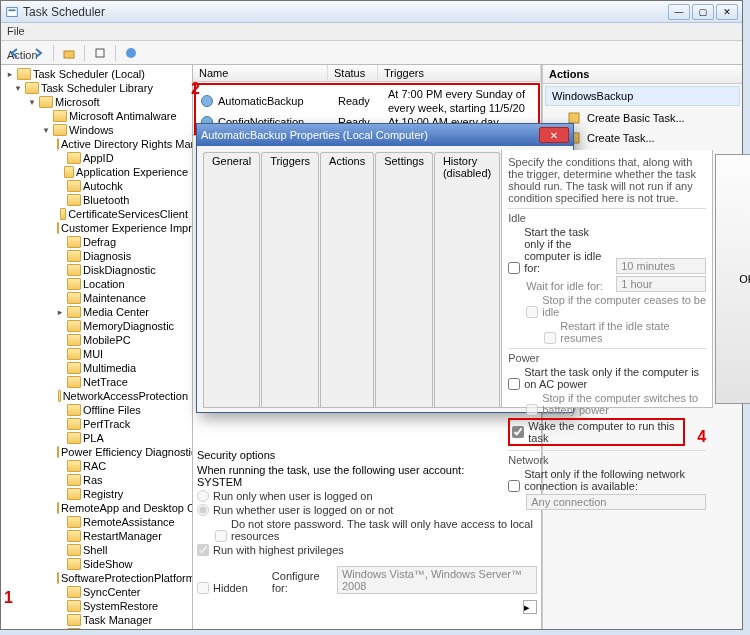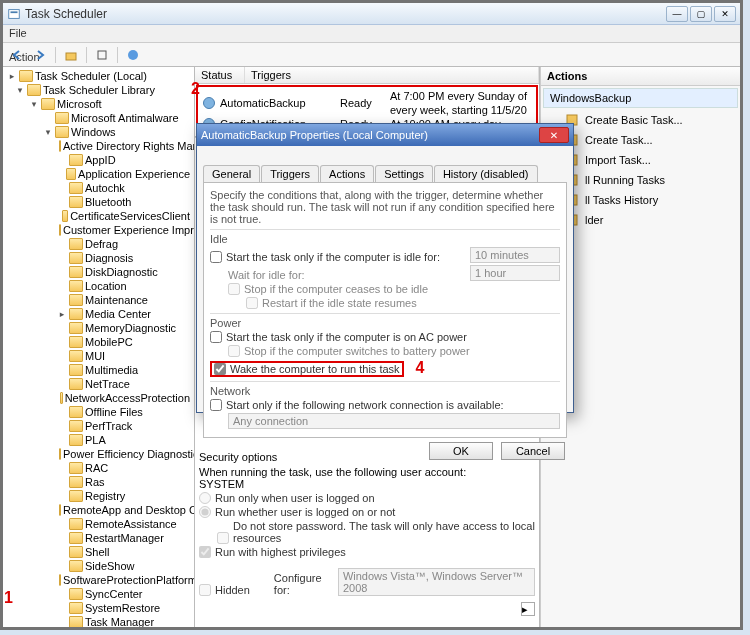--- a/index.html
+++ b/index.html
@@ -1,17 +1,17 @@
 <!DOCTYPE html>
 <html><head>
 <meta charset="utf-8">
 <style>
   * { box-sizing: border-box; margin: 0; padding: 0; }
   body { font-family: "Segoe UI", Tahoma, sans-serif; font-size: 11px; background: #d7e4f2; width: 750px; height: 635px; overflow: hidden; position: relative; }
-  .window { position: absolute; background: #fff; border: 3px solid #737373; }
+  .window { position: absolute; background: #fff; border: 1px solid #737373; }
   .main-window { left: 0; top: 0; width: 743px; height: 630px; background: #f0f0f0; }
   .titlebar { height: 22px; background: linear-gradient(#f5f9fd,#d7e4f2); border-bottom: 1px solid #b0c4de; display: flex; align-items: center; padding: 0 4px; }
   .titlebar .icon { width: 14px; height: 14px; margin-right: 4px; display:inline-block; }
   .titlebar .title { flex: 1; font-size: 12px; color: #333; }
   .titlebar .btns { display: flex; gap: 2px; }
   .titlebar .btn { width: 22px; height: 16px; background: linear-gradient(#f5f9fd,#d7e4f2); border: 1px solid #9bb3cc; border-radius: 2px; display:flex; align-items:center; justify-content:center; font-size:9px; }
   .menubar { height: 18px; display: flex; gap: 12px; padding: 2px 6px; border-bottom: 1px solid #ccc; background:#f0f0f0; font-size:11px; color:#333;flex-direction:column;}
   .toolbar { height: 24px; display: flex; align-items: center; gap: 3px; padding: 0 4px; border-bottom: 1px solid #bbb; background:#f6f6f6;}
   .toolbar .tbtn { width:20px; height:20px; display:flex; align-items:center; justify-content:center; }
   .toolbar .sep { width:1px; height:16px; background:#ccc; margin:0 2px;}
@@ -51,21 +51,21 @@
   .actions-hdr { background:linear-gradient(#fdfdfd,#ececec); border-bottom:1px solid #ccc; padding:3px 6px; font-weight:bold;}
   .actions-sub { background:#e3efff; padding:3px 6px; margin:2px; border:1px solid #cdd;}
   .action-item { display:flex; align-items:center; gap:6px; padding:3px 24px;}
   .action-item .aicon { width:14px; height:14px; display:inline-block; }
 
   
   .dialog { left:196px; top:123px; width:378px; height:290px; background:#f0f0f0; box-shadow: 4px 6px 14px rgba(0,0,0,.35); border:1px solid #3f5f8f;}
   .dialog .dlg-title { height:22px; background:linear-gradient(#7fa7e0,#3c6ab5); display:flex; align-items:center; padding:0 4px; color:#fff; font-size:11px;}
   .dlg-title .title { flex:1; }
   .dlg-title .cbtn { width:30px; height:16px; background:#d44; border:1px solid #a22; border-radius:2px; display:flex; align-items:center; justify-content:center; color:#fff; font-size:10px;}
-  .dlg-body { padding:17px 6px; background:#f5f5f5; height:calc(100% - 22px); display:flex; flex-direction:column;}
+  .dlg-body { padding:4px 6px; background:#f5f5f5; height:calc(100% - 22px); display:flex; flex-direction:row;}
   .tabs { display:flex; border-bottom:1px solid #bbb; font-size:11px; margin-top:2px;}
   .tab { padding:2px 8px; border:1px solid #bbb; border-bottom:none; margin-right:1px; background:#f0f0f0; border-radius:3px 3px 0 0;}
   .tab.active { background:#fff; border-bottom:1px solid #fff; }
   .tab.red { border:2px solid #d00; }
   .dlg-panel { flex:1; background:#fff; border:1px solid #bbb; border-top:none; padding:6px; font-size:11px; position:relative;}
   .desc { color:#555; margin-bottom:4px; }
   .fgroup { border-top:1px solid #ddd; margin-top:4px; padding-top:3px;}
   .fgroup-title { color:#555; font-size:11px; margin-bottom:2px;}
   .dlg-btns { display:flex; justify-content:flex-end; gap:8px; padding:4px 2px;}
   .dlg-btn { min-width:64px; padding:2px 12px; background:linear-gradient(#fdfdfd,#e3e3e3); border:1px solid #999; border-radius:0; font-size:11px;}
@@ -341,20 +341,21 @@
               <span class="ficon"></span>
               <span>Tcpip</span>
             </div>
           </div>
       </div>
     </div>
 
     <div class="center-pane">
       <div class="tasklist">
         <div class="listhdr">
+          <div class="col-name">Name</div>
           <div class="col-status">Status</div>
           <div class="col-trig">Triggers</div>
         </div>
         <div class="listbody" id="task-rows">
             <div class="listrow">
               <span class="ticon"></span>
               <div class="col-name" style="width:120px">AutomaticBackup</div>
               <div class="col-status">Ready</div>
               <div class="col-trig">At 7:00 PM every Sunday of every week, starting 11/5/20</div>
             </div>

